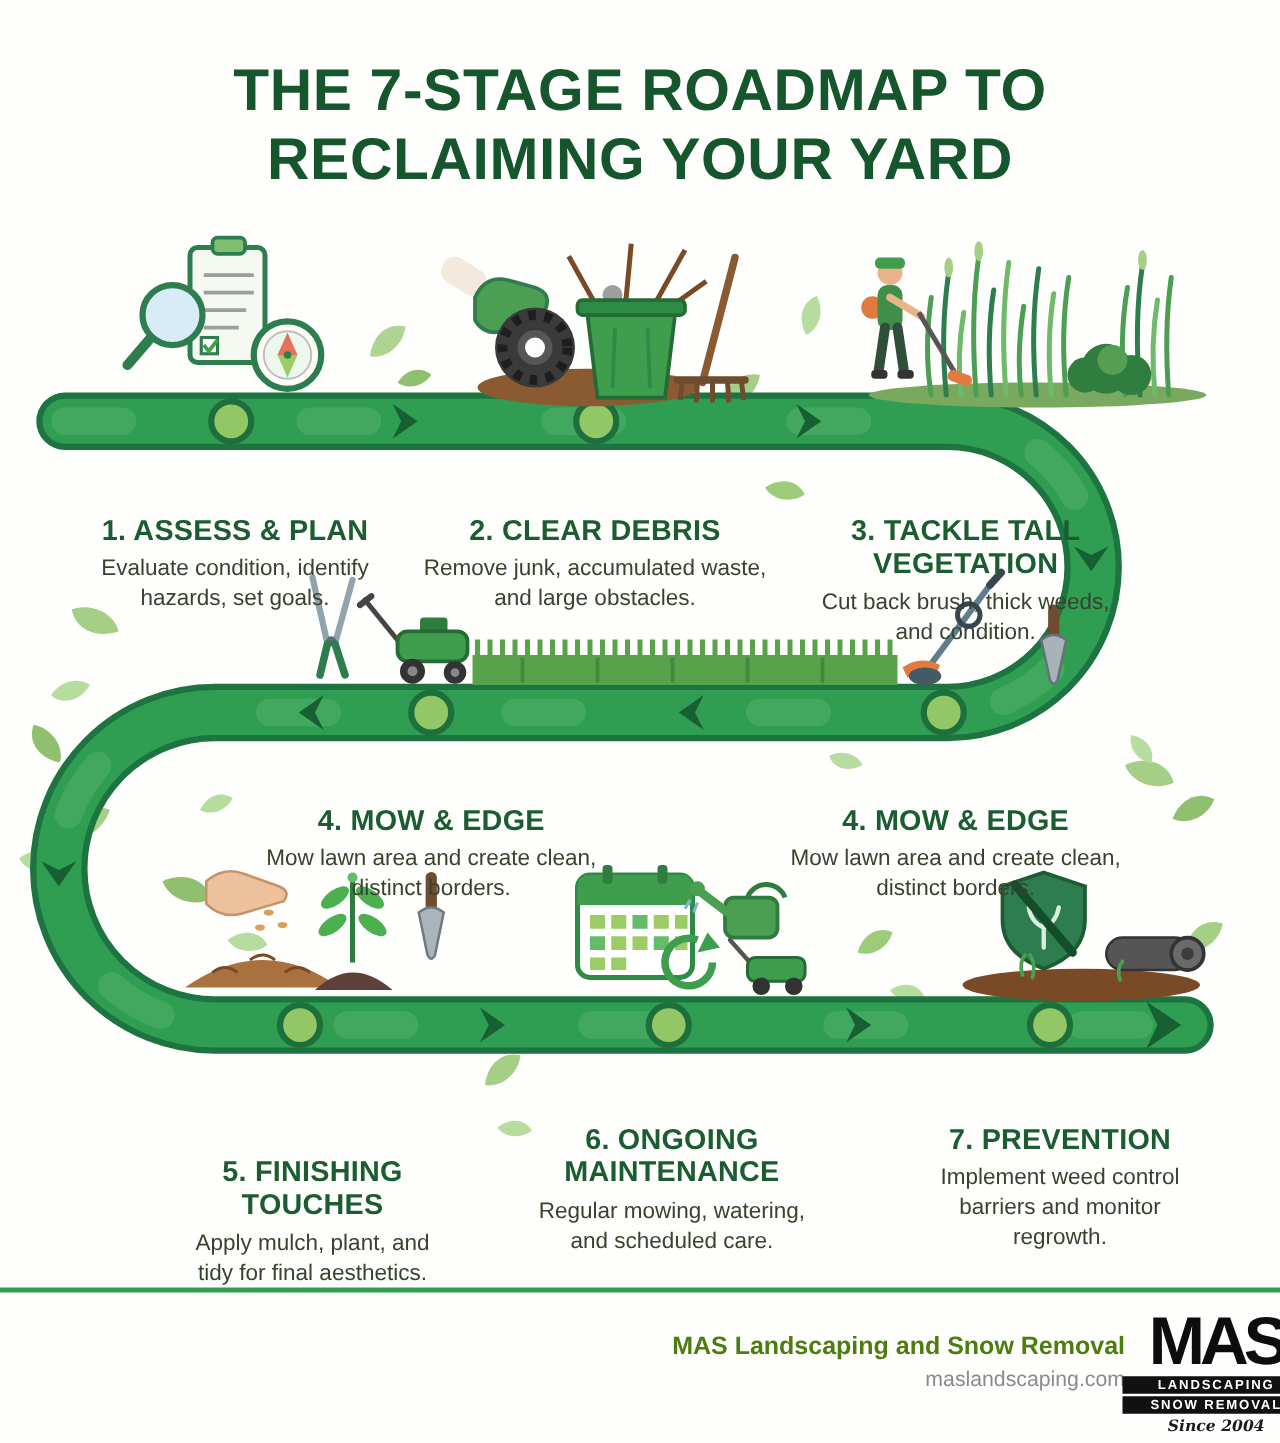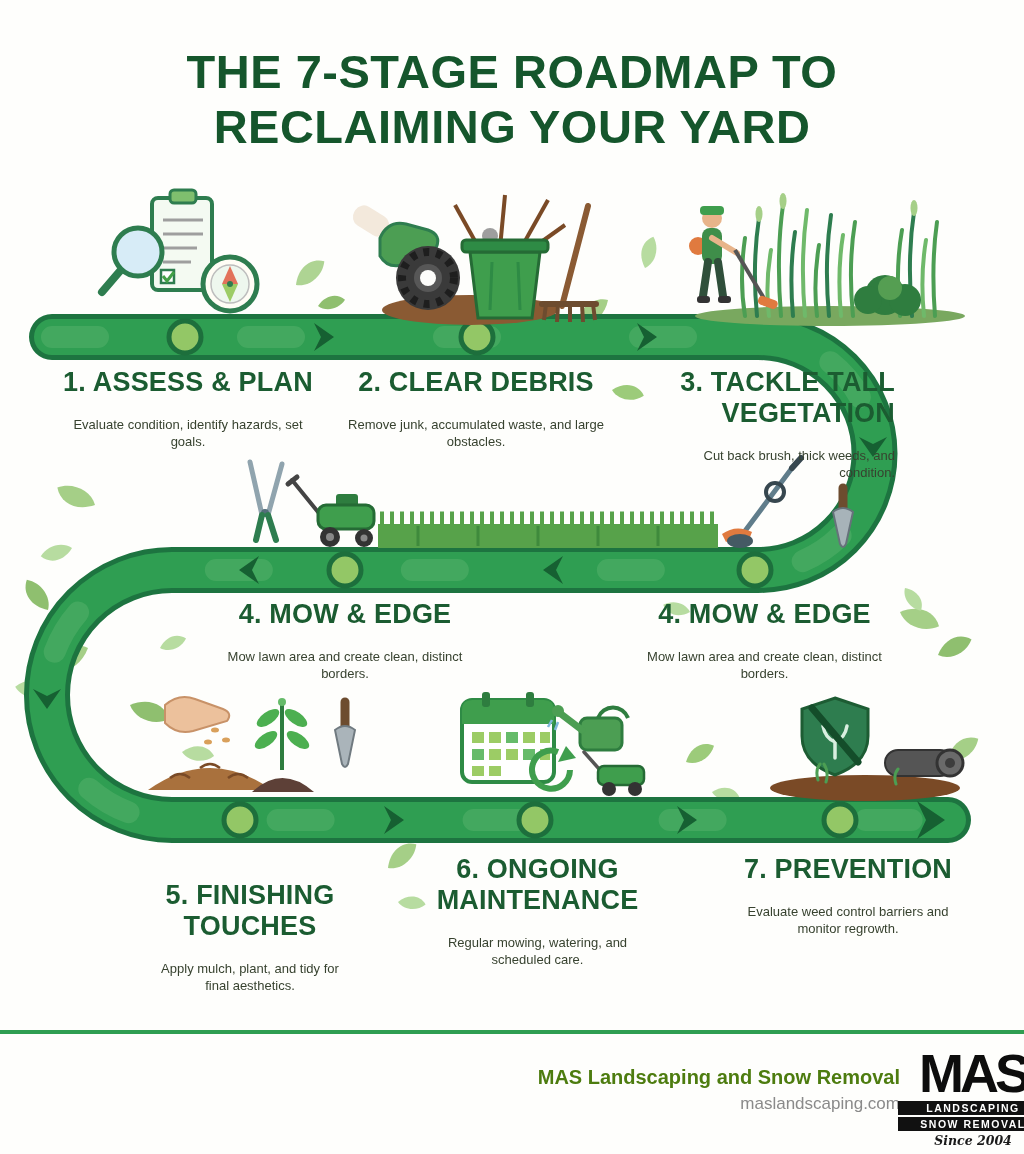--- a/index.html
+++ b/index.html
@@ -6,22 +6,22 @@
   .page{
     position:relative;width:1024px;height:1154px;overflow:hidden;
     background:#fefefc;font-family:"Liberation Sans", sans-serif;
   }
   .title{
     position:absolute;top:44px;left:0;width:1024px;text-align:center;
     color:#15562c;font-weight:800;font-size:47px;line-height:1.18;letter-spacing:.5px;
   }
   .road-svg{position:absolute;left:0;top:0;}
   .stage{position:absolute;text-align:center;z-index:5;}
-  .stage-heading{font-size:27px;font-weight:800;color:#1b5c31;letter-spacing:.2px;line-height:1.15;}
-  .stage-desc{margin-top:18px;font-size:13px;color:#37422f;line-height:1.32;}
+  .stage-heading{font-size:23px;font-weight:800;color:#1b5c31;letter-spacing:.2px;line-height:1.15;margin-top:44px;}
+  .stage-desc{margin-top:6px;font-size:18px;color:#37422f;line-height:1.32;}
   .footer-rule{position:absolute;left:0;top:1030px;width:1024px;height:4px;background:#2f9e52;z-index:4;}
   .company{position:absolute;right:124px;top:1066px;font-size:20px;font-weight:700;color:#4d7c0f;text-align:right;z-index:5;}
   .website{position:absolute;right:124px;top:1094px;font-size:17px;color:#8a8a8a;text-align:center;z-index:5;}
   .logo{position:absolute;top:1048px;right:-34px;width:170px;text-align:center;z-index:5;}
   .logo-mas{font-size:54px;font-weight:900;letter-spacing:-4px;color:#0d0d0d;line-height:.95;}
   .logo-bar{background:#111;color:#fff;font-size:10.5px;font-weight:700;letter-spacing:1.5px;padding:1px 2px;margin:2px 10px 0 10px;}
   .logo-tagline{font-family:"DejaVu Serif", serif;font-style:italic;font-size:12.5px;font-weight:600;color:#1a1a1a;margin-top:2px;}
 </style>
 </head>
 <body>
@@ -322,21 +322,21 @@
   </svg>
 
   <div class="stage" style="left:62px;top:367px;width:252px;">
     <div class="stage-heading">1. ASSESS &amp; PLAN</div>
     <div class="stage-desc">Evaluate condition, identify hazards, set goals.</div>
   </div>
   <div class="stage" style="left:336px;top:367px;width:280px;">
     <div class="stage-heading">2. CLEAR DEBRIS</div>
     <div class="stage-desc">Remove junk, accumulated waste, and large obstacles.</div>
   </div>
-  <div class="stage" style="left:650px;top:367px;width:245px;text-align:right;">
+  <div class="stage" style="left:650px;top:367px;width:245px;">
     <div class="stage-heading">3. TACKLE TALL VEGETATION</div>
     <div class="stage-desc">Cut back brush, thick weeds, and condition.</div>
   </div>
   <div class="stage" style="left:205px;top:599px;width:280px;">
     <div class="stage-heading">4. MOW &amp; EDGE</div>
     <div class="stage-desc">Mow lawn area and create clean, distinct borders.</div>
   </div>
   <div class="stage" style="left:622px;top:599px;width:285px;">
     <div class="stage-heading">4. MOW &amp; EDGE</div>
     <div class="stage-desc">Mow lawn area and create clean, distinct borders.</div>
@@ -344,21 +344,21 @@
   <div class="stage" style="left:150px;top:880px;width:200px;">
     <div class="stage-heading">5. FINISHING TOUCHES</div>
     <div class="stage-desc">Apply mulch, plant, and tidy for final aesthetics.</div>
   </div>
   <div class="stage" style="left:425px;top:854px;width:225px;">
     <div class="stage-heading">6. ONGOING MAINTENANCE</div>
     <div class="stage-desc">Regular mowing, watering, and scheduled care.</div>
   </div>
   <div class="stage" style="left:728px;top:854px;width:240px;">
     <div class="stage-heading">7. PREVENTION</div>
-    <div class="stage-desc">Evaluate weed control barriers and monitor regrowth.</div>
+    <div class="stage-desc">Implement weed control barriers and monitor regrowth.</div>
   </div>
 
   <div class="footer-rule"></div>
   <div class="company">MAS Landscaping and Snow Removal</div>
   <div class="website">maslandscaping.com</div>
   <div class="logo">
     <div class="logo-mas">MAS</div>
     <div class="logo-bar">LANDSCAPING</div>
     <div class="logo-bar">SNOW REMOVAL</div>
     <div class="logo-tagline">Since 2004</div>

